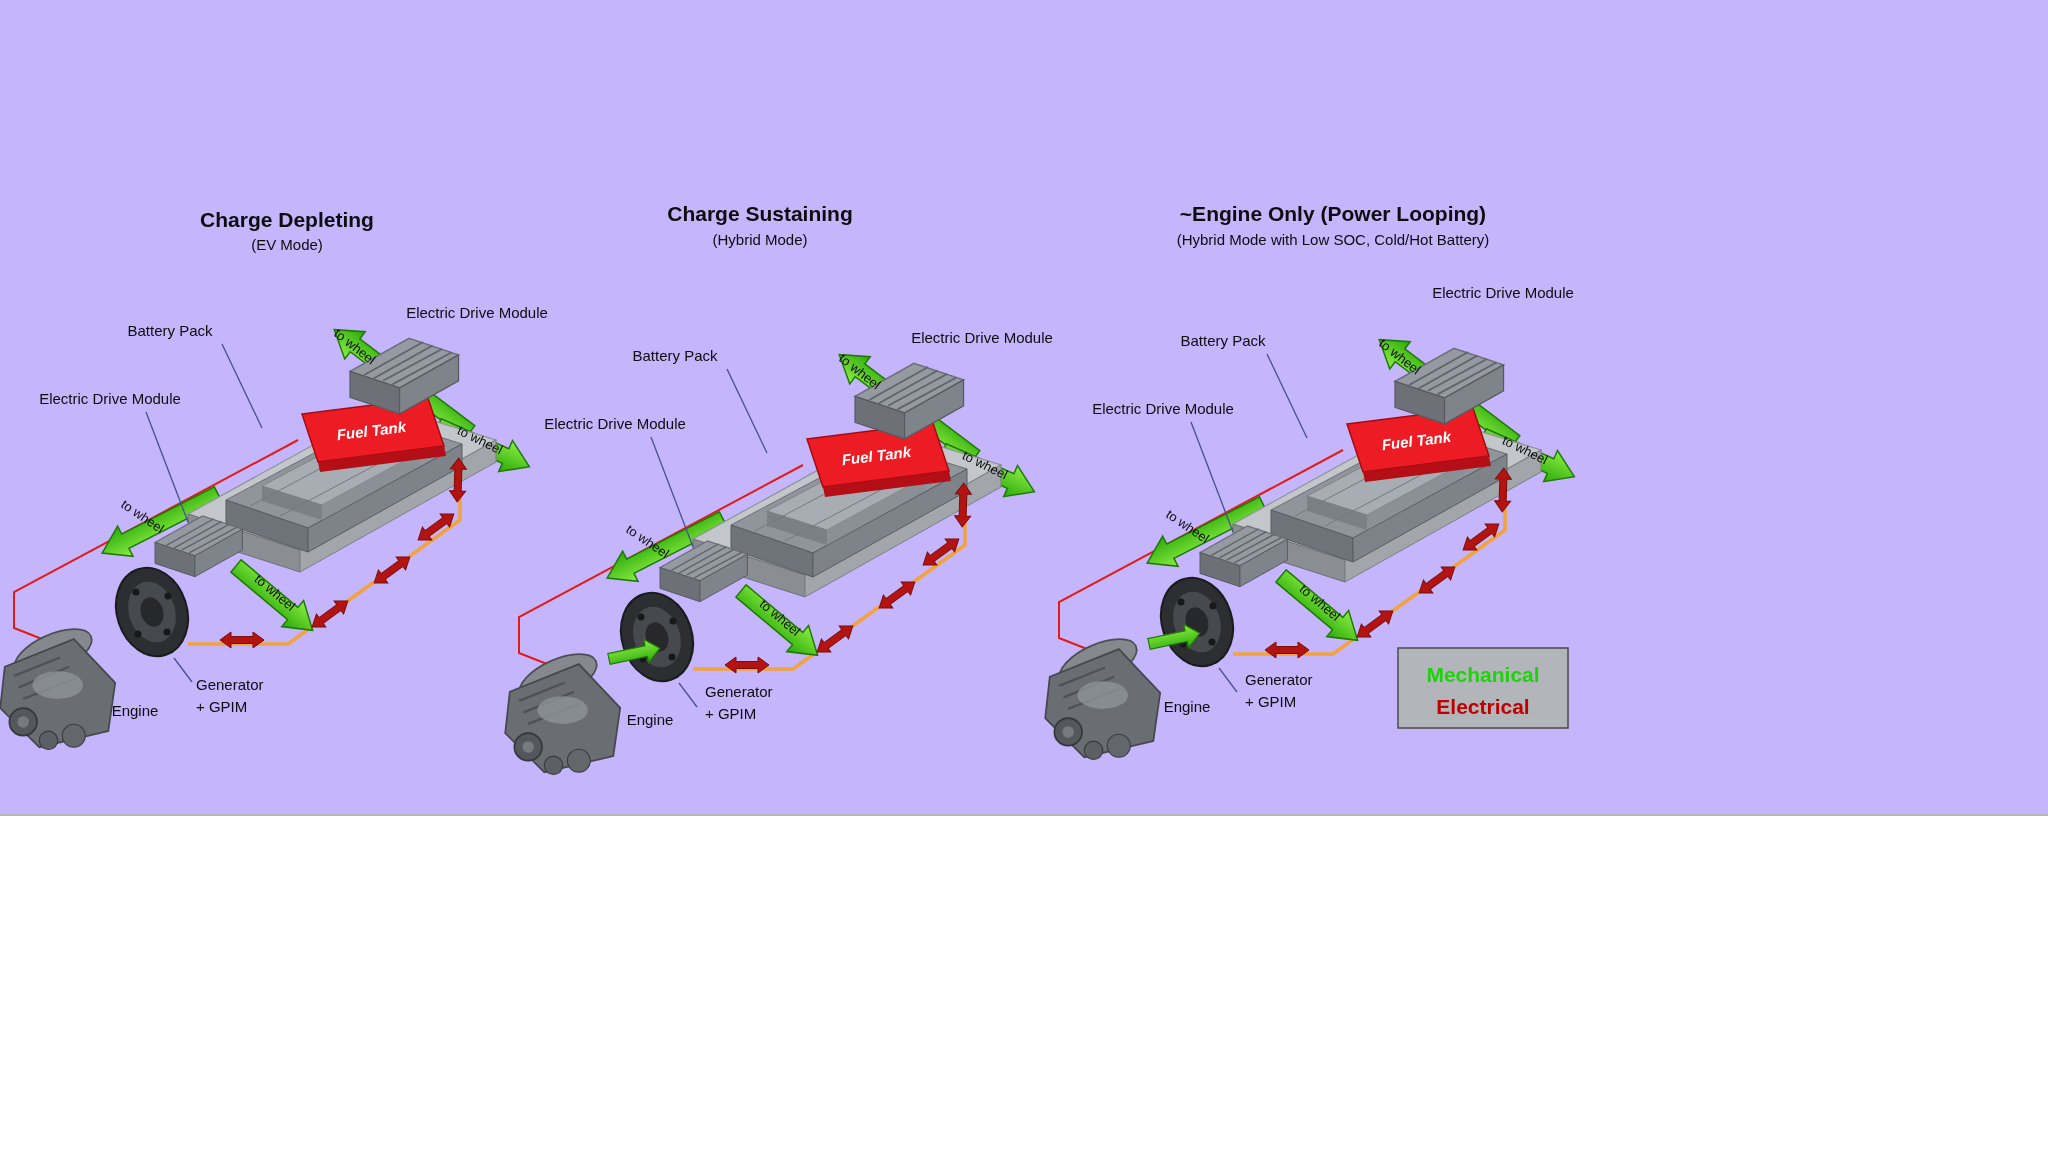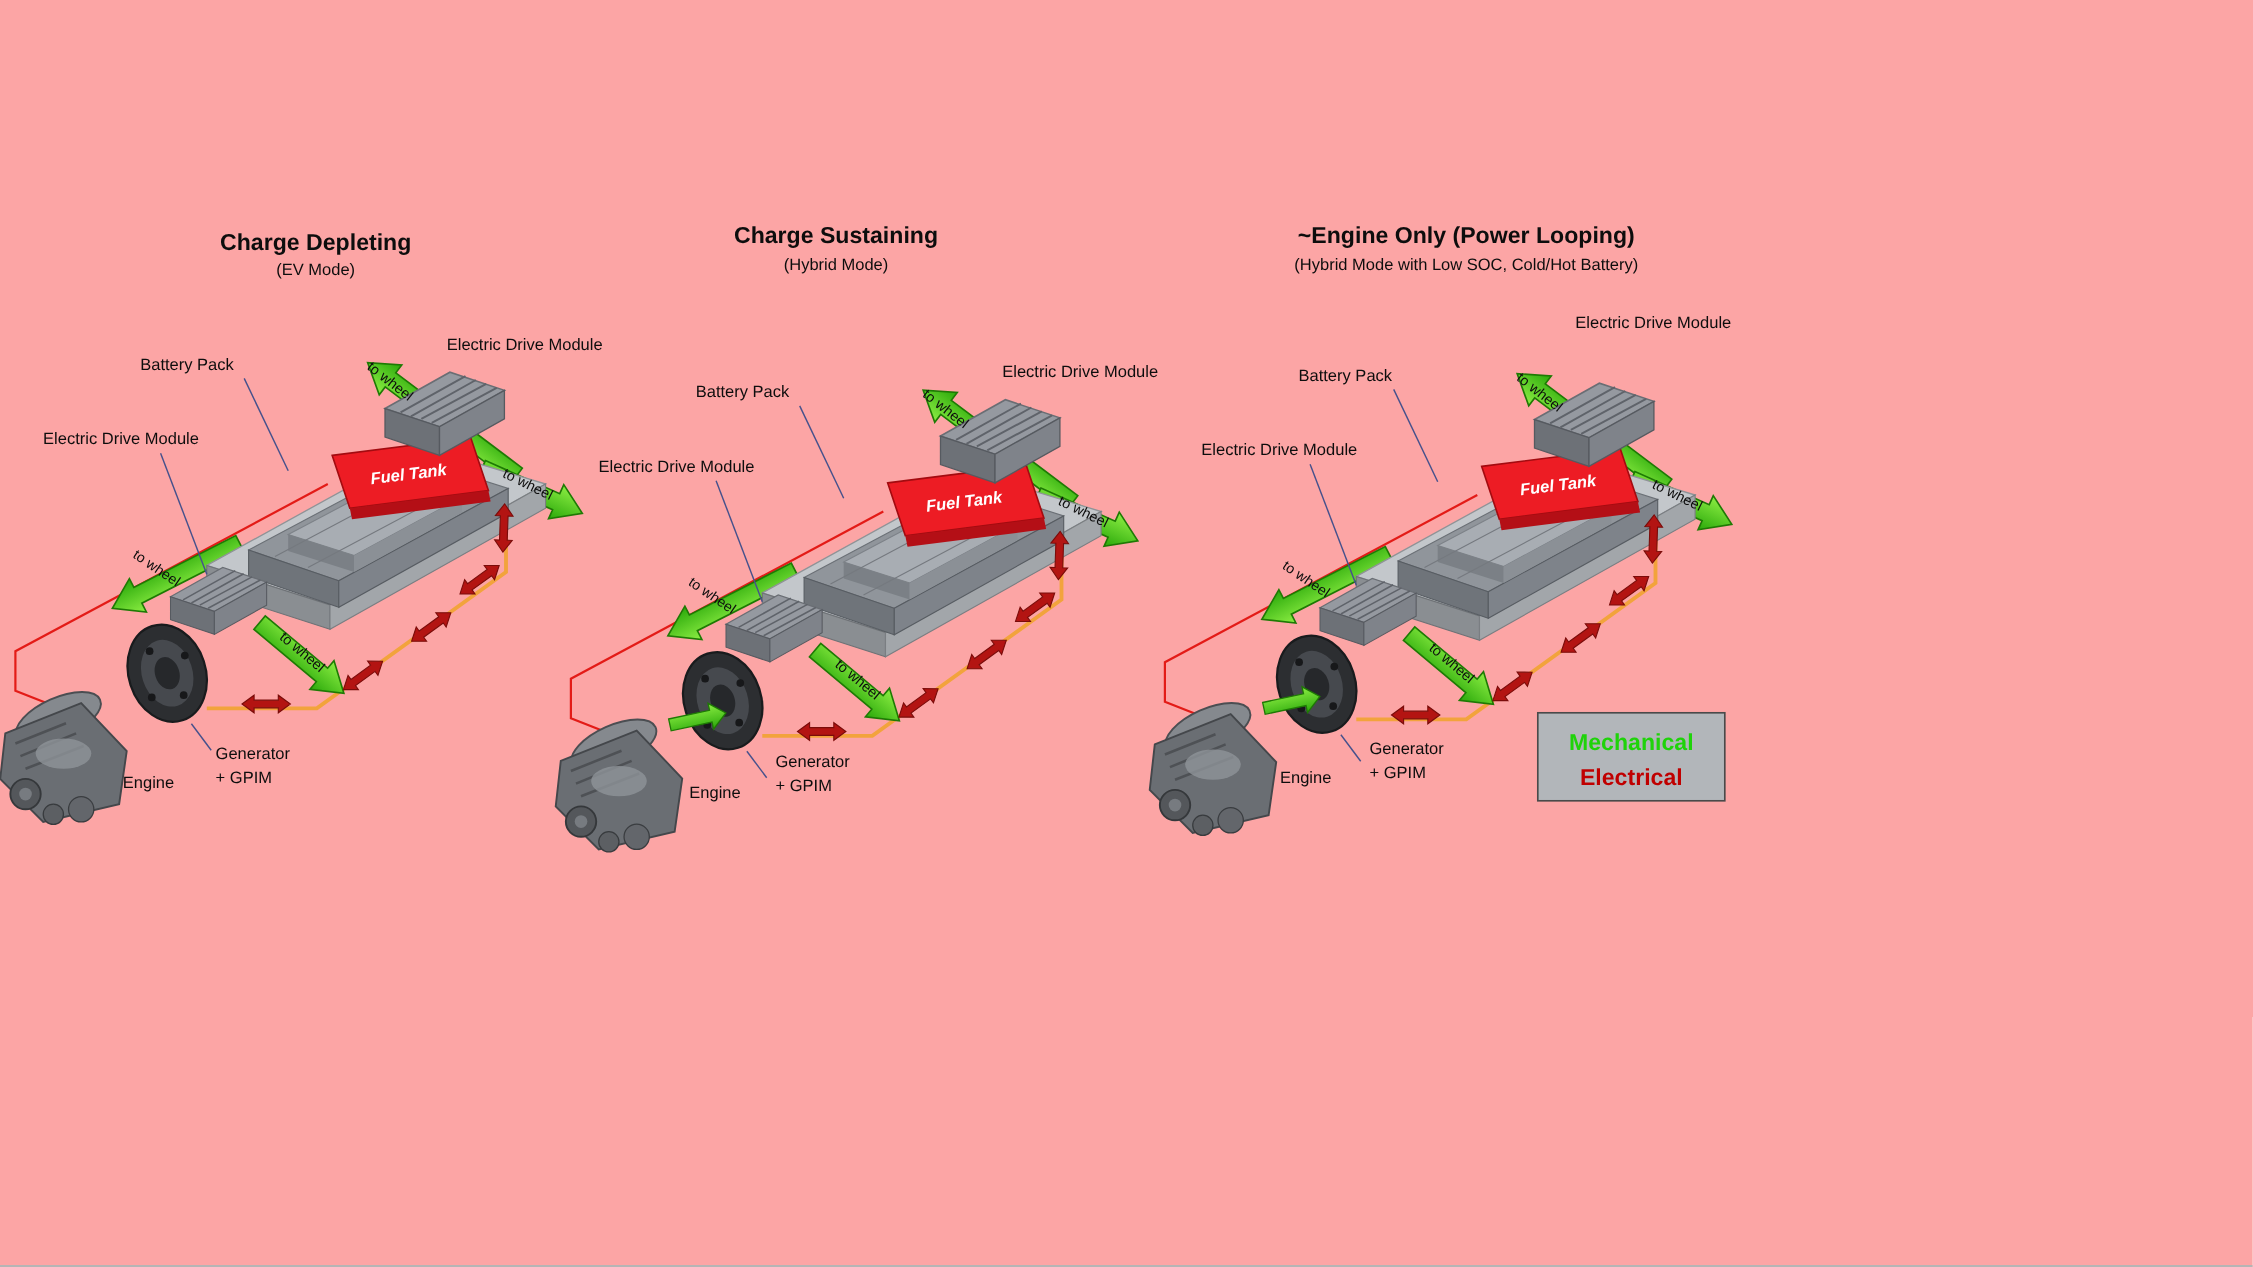--- a/index.html
+++ b/index.html
@@ -1,16 +1,16 @@
 <!DOCTYPE html>
 <html><head>
 <meta charset="utf-8">
 <style>
   html,body{margin:0;padding:0;background:#ffffff;}
-  .stage{position:relative;width:2048px;height:1152px;background:#fca5a5;overflow:hidden;
+  .stage{position:relative;width:2048px;height:816px;background:#c4b5fd;overflow:hidden;
          font-family:"Liberation Sans", sans-serif;}
   svg text{font-family:"Liberation Sans", sans-serif;fill:#0d0d0d;}
   .title{font-size:21px;font-weight:bold;}
   .subtitle{font-size:15px;}
   .lbl{font-size:15px;}
   .towheel{font-size:13px;}
   .tanklbl{font-size:15px;font-style:italic;font-weight:bold;fill:#ffffff;}
   .leg-mech{font-size:21px;font-weight:bold;fill:#1fd30a;}
   .leg-elec{font-size:21px;font-weight:bold;fill:#c00000;}
   .bottom-edge{position:absolute;left:0;bottom:0;width:100%;height:2px;background:#b5b5b5;}

